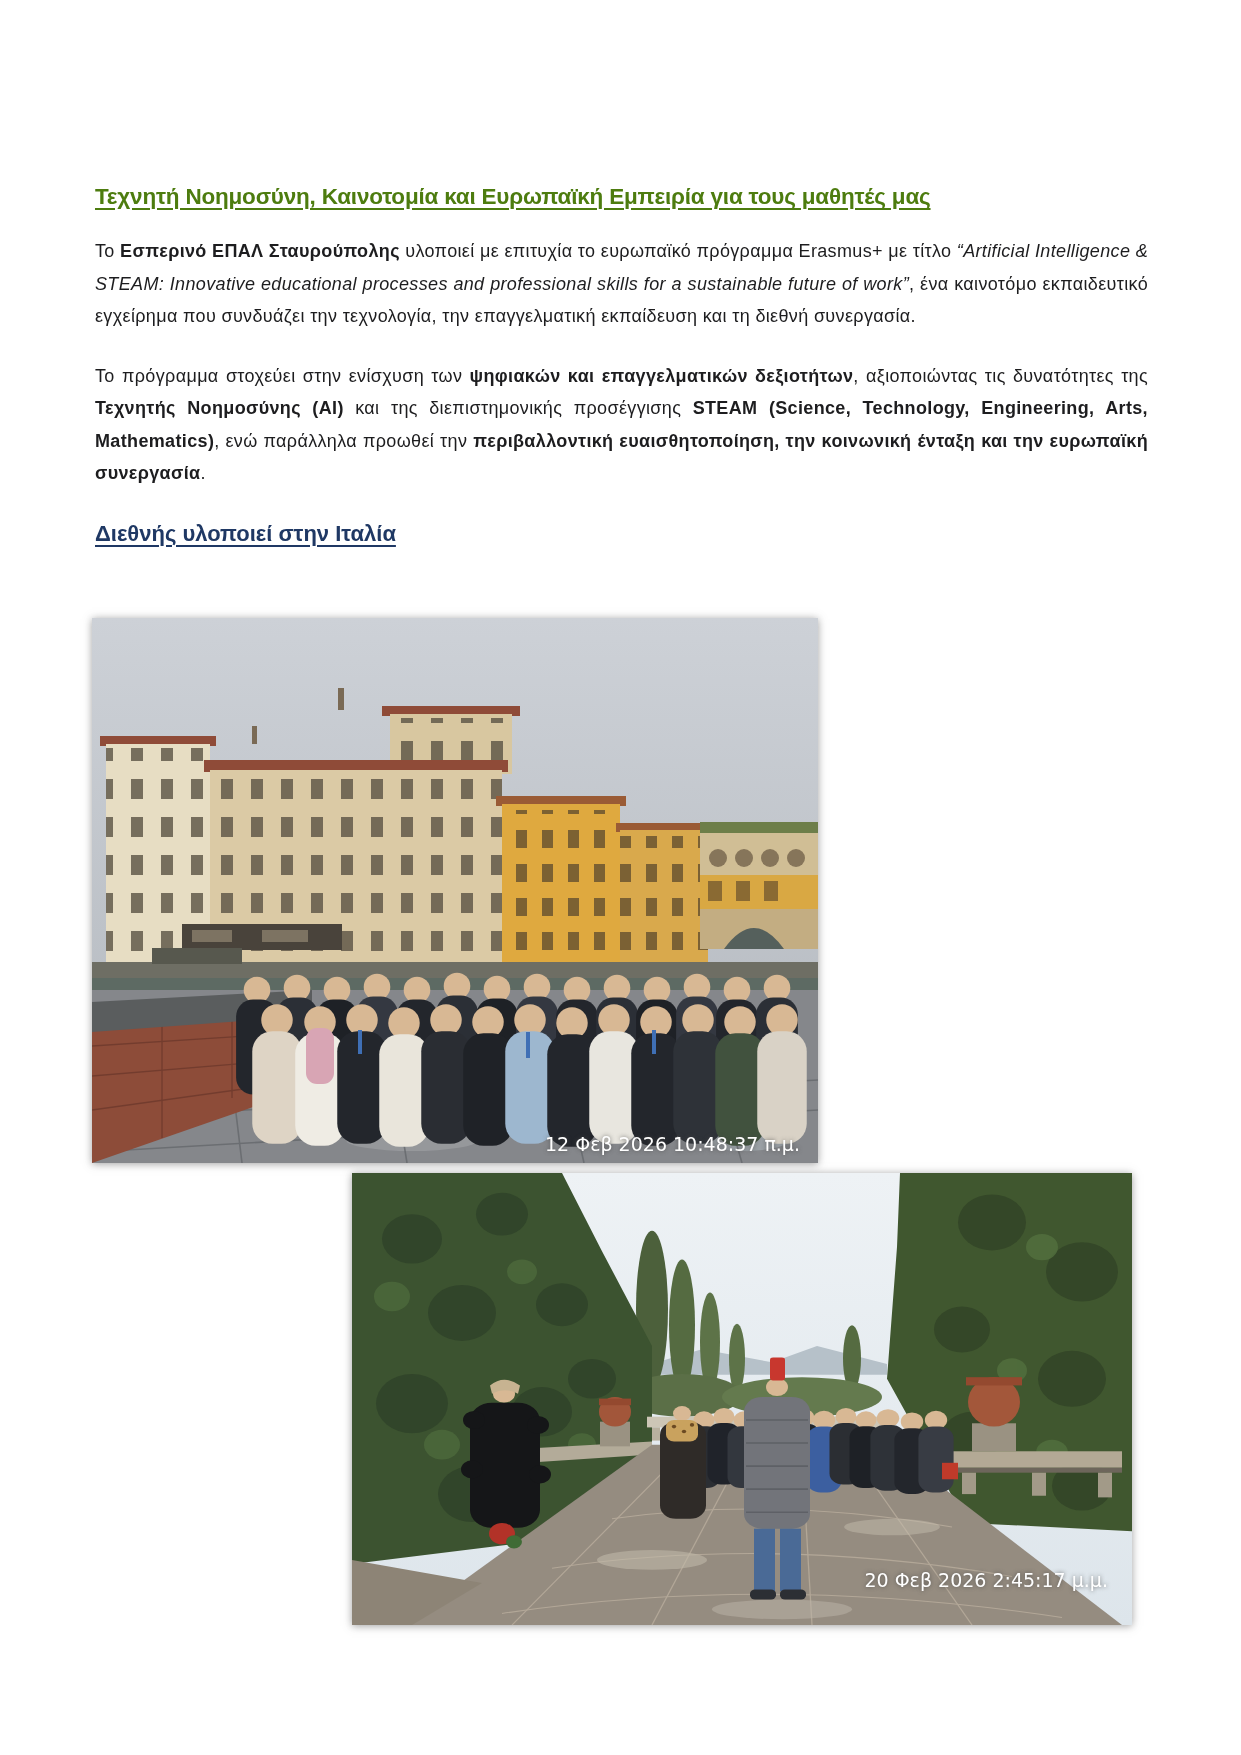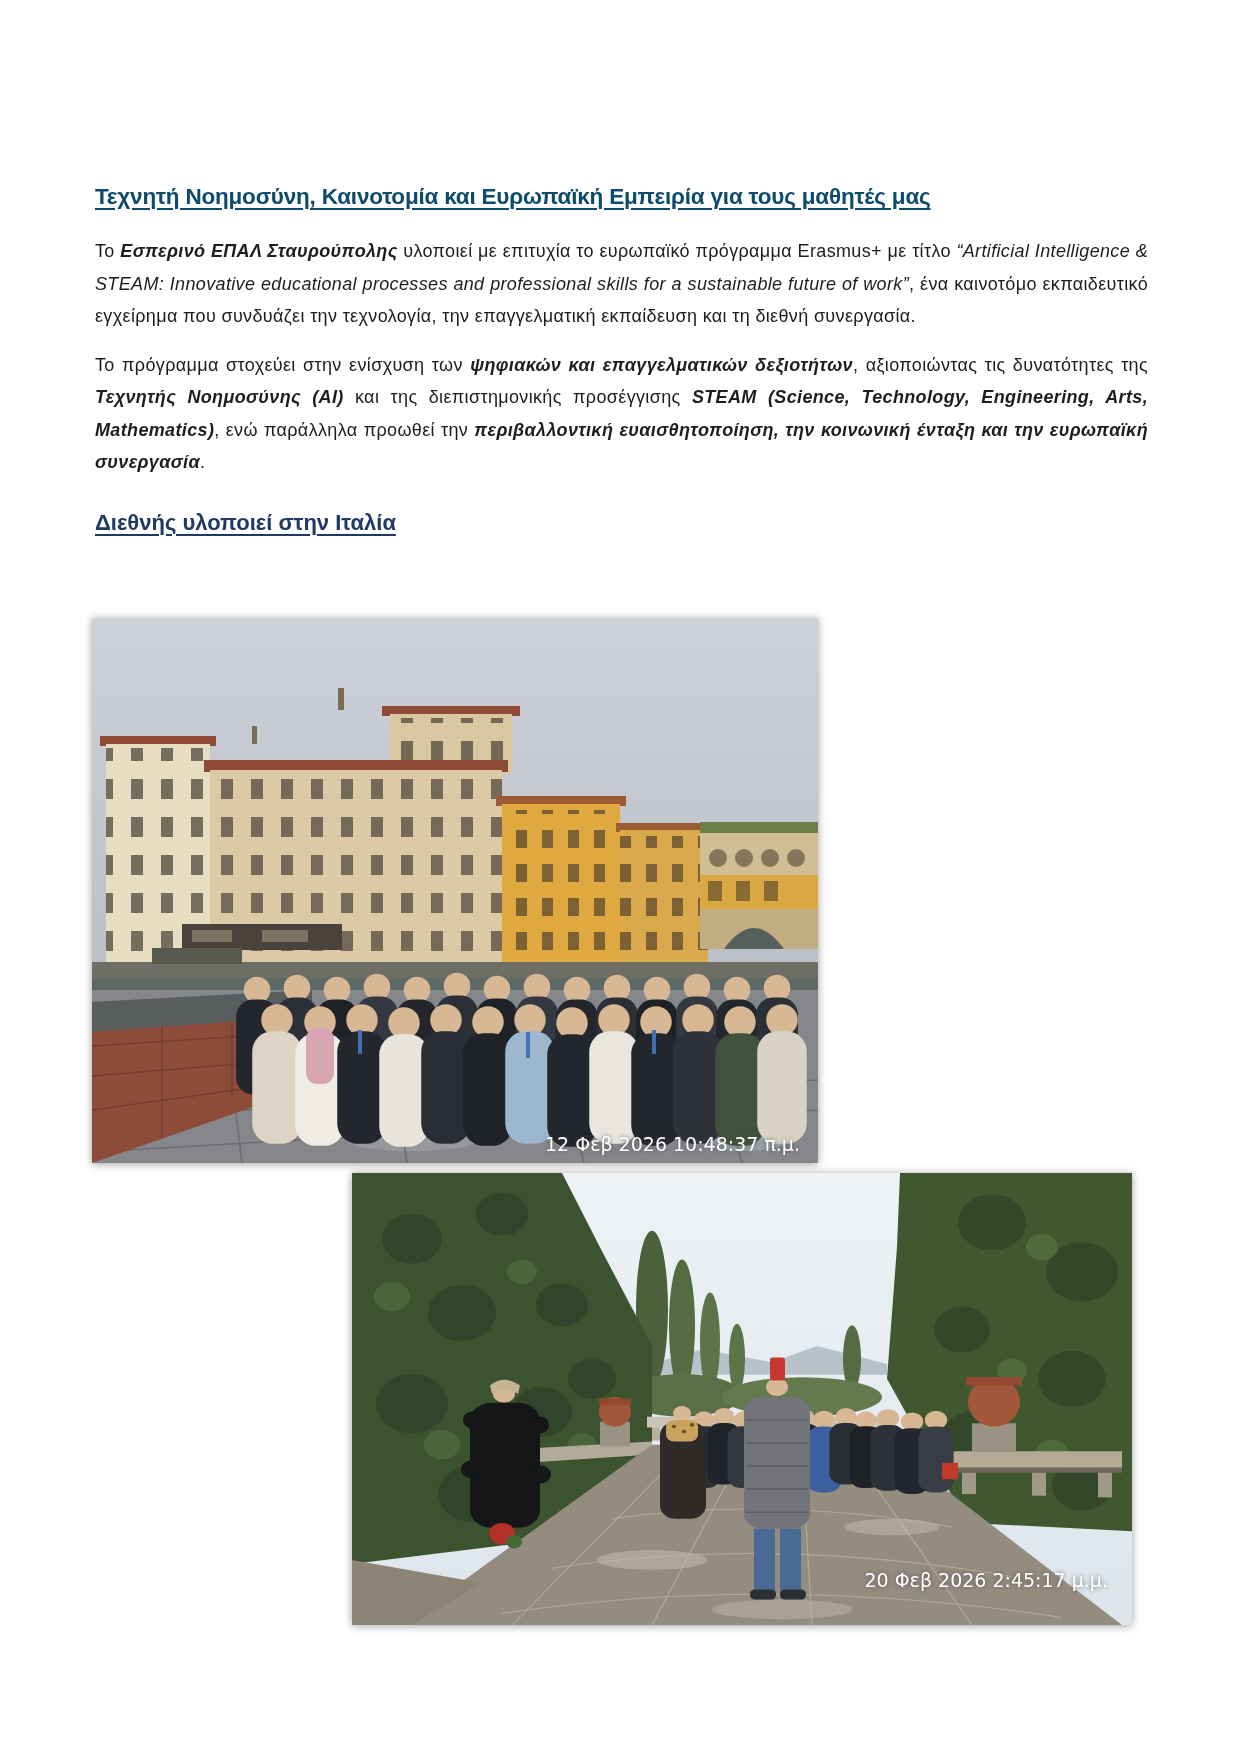--- a/index.html
+++ b/index.html
@@ -7,35 +7,35 @@
     position:relative;
     width:1241px;height:1755px;
     background:#ffffff;
     font-family:"Liberation Sans", sans-serif;
     overflow:hidden;
   }
   .content{position:absolute;left:95px;top:0;width:1053px;}
   .doc-title{
     margin:183px 0 0 0;
     font-size:22.5px;line-height:1.25;font-weight:bold;
-    color:#0c4a6e;
+    color:#4d7c0f;
     text-decoration:underline;
     text-decoration-thickness:2px;
     text-underline-offset:4px;
     letter-spacing:-0.2px;
   }
   .par{
     margin:24px 0 0 0;
     font-size:18px;line-height:32.5px;
     letter-spacing:0.35px;
     text-align:justify;
     color:#1d1d1f;
   }
-  .par2{margin-top:16px;}
-  .par .b{font-weight:bold;font-style:italic;}
+  .par2{margin-top:27px;}
+  .par .b{font-weight:bold;}
   .par .i{font-style:italic;}
   .section-heading{
     margin:30px 0 0 0;
     font-size:22px;line-height:28px;font-weight:bold;
     color:#1f3864;
     text-decoration:underline;
     text-decoration-thickness:2px;
     text-underline-offset:4px;
   }
   .photo{

